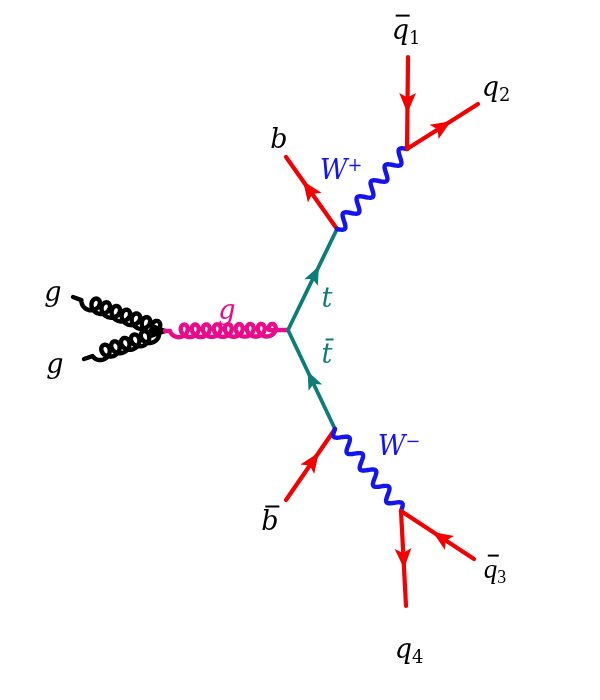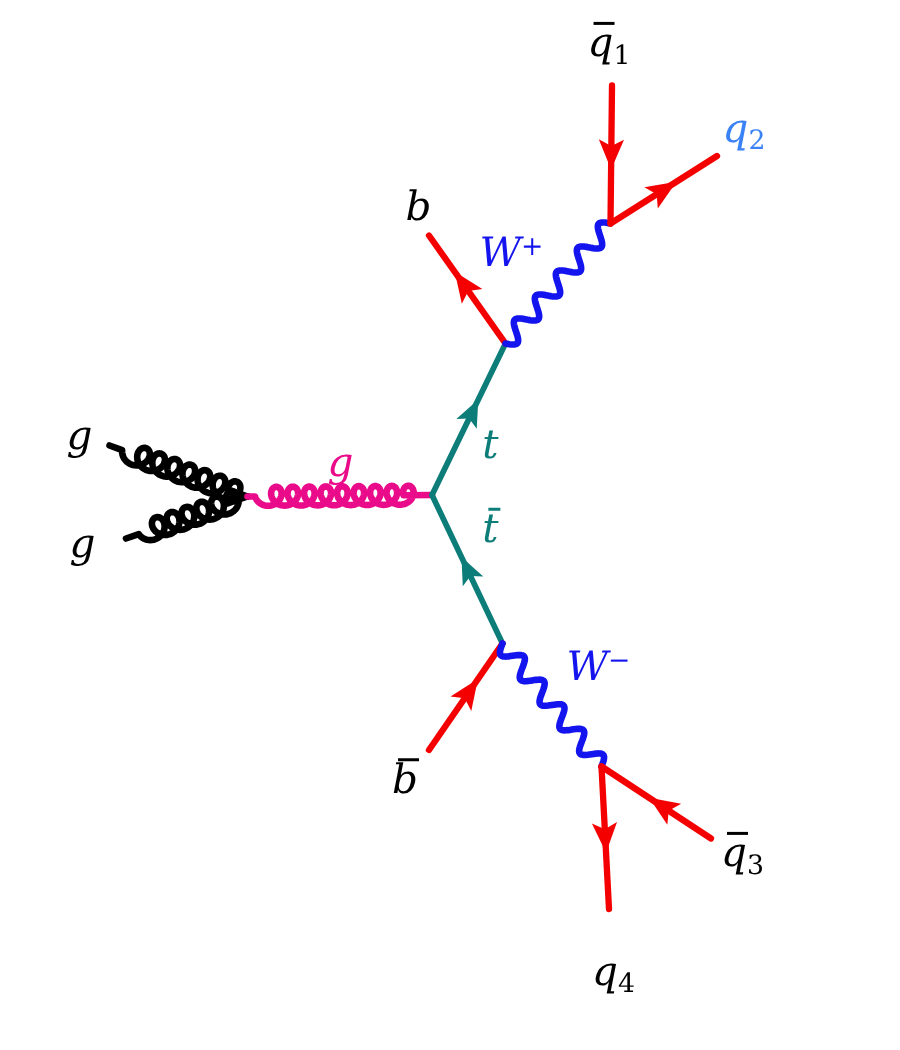--- a/index.html
+++ b/index.html
@@ -44,19 +44,19 @@
     </svg>
   <div id="label-layer">
       <div class="plabel" style="left: 53px; top: 291px; color: rgb(0, 0, 0);"><span>g</span></div>
       <div class="plabel" style="left: 55px; top: 363px; color: rgb(0, 0, 0);"><span>g</span></div>
       <div class="plabel" style="left: 227px; top: 309px; color: rgb(234, 11, 138);"><span>g</span></div>
       <div class="plabel" style="left: 327px; top: 297px; color: rgb(12, 125, 121);"><span>t</span></div>
       <div class="plabel" style="left: 327px; top: 353px; color: rgb(12, 125, 121);"><span class="bar">t</span></div>
       <div class="plabel" style="left: 279px; top: 138px; color: rgb(0, 0, 0);"><span>b</span></div>
       <div class="plabel" style="left: 341px; top: 169px; color: rgb(20, 20, 238);"><span>W</span><sup>+</sup></div>
       <div class="plabel" style="left: 406px; top: 31px; color: rgb(0, 0, 0);"><span class="bar">q</span><sub>1</sub></div>
-      <div class="plabel" style="left: 496px; top: 88px; color: #3b82f6;"><span>q</span><sub>2</sub></div>
+      <div class="plabel" style="left: 496px; top: 88px; color: #000000;"><span>q</span><sub>2</sub></div>
       <div class="plabel" style="left: 270px; top: 520px; color: rgb(0, 0, 0);"><span class="bar">b</span></div>
       <div class="plabel" style="left: 399px; top: 445px; color: rgb(20, 20, 238);"><span>W</span><sup>−</sup></div>
-      <div class="plabel" style="left: 495px; top: 571px; color: rgb(0, 0, 0);"><span class="bar">q</span><sub>3</sub></div>
+      <div class="plabel" style="left: 495px; top: 571px; color: rgb(0, 0, 0); font-family: Liberation Serif, serif;"><span class="bar">q</span><sub>3</sub></div>
       <div class="plabel" style="left: 409px; top: 650px; color: rgb(0, 0, 0);"><span>q</span><sub>4</sub></div>
     </div>
 </div>
 
 </body></html>

